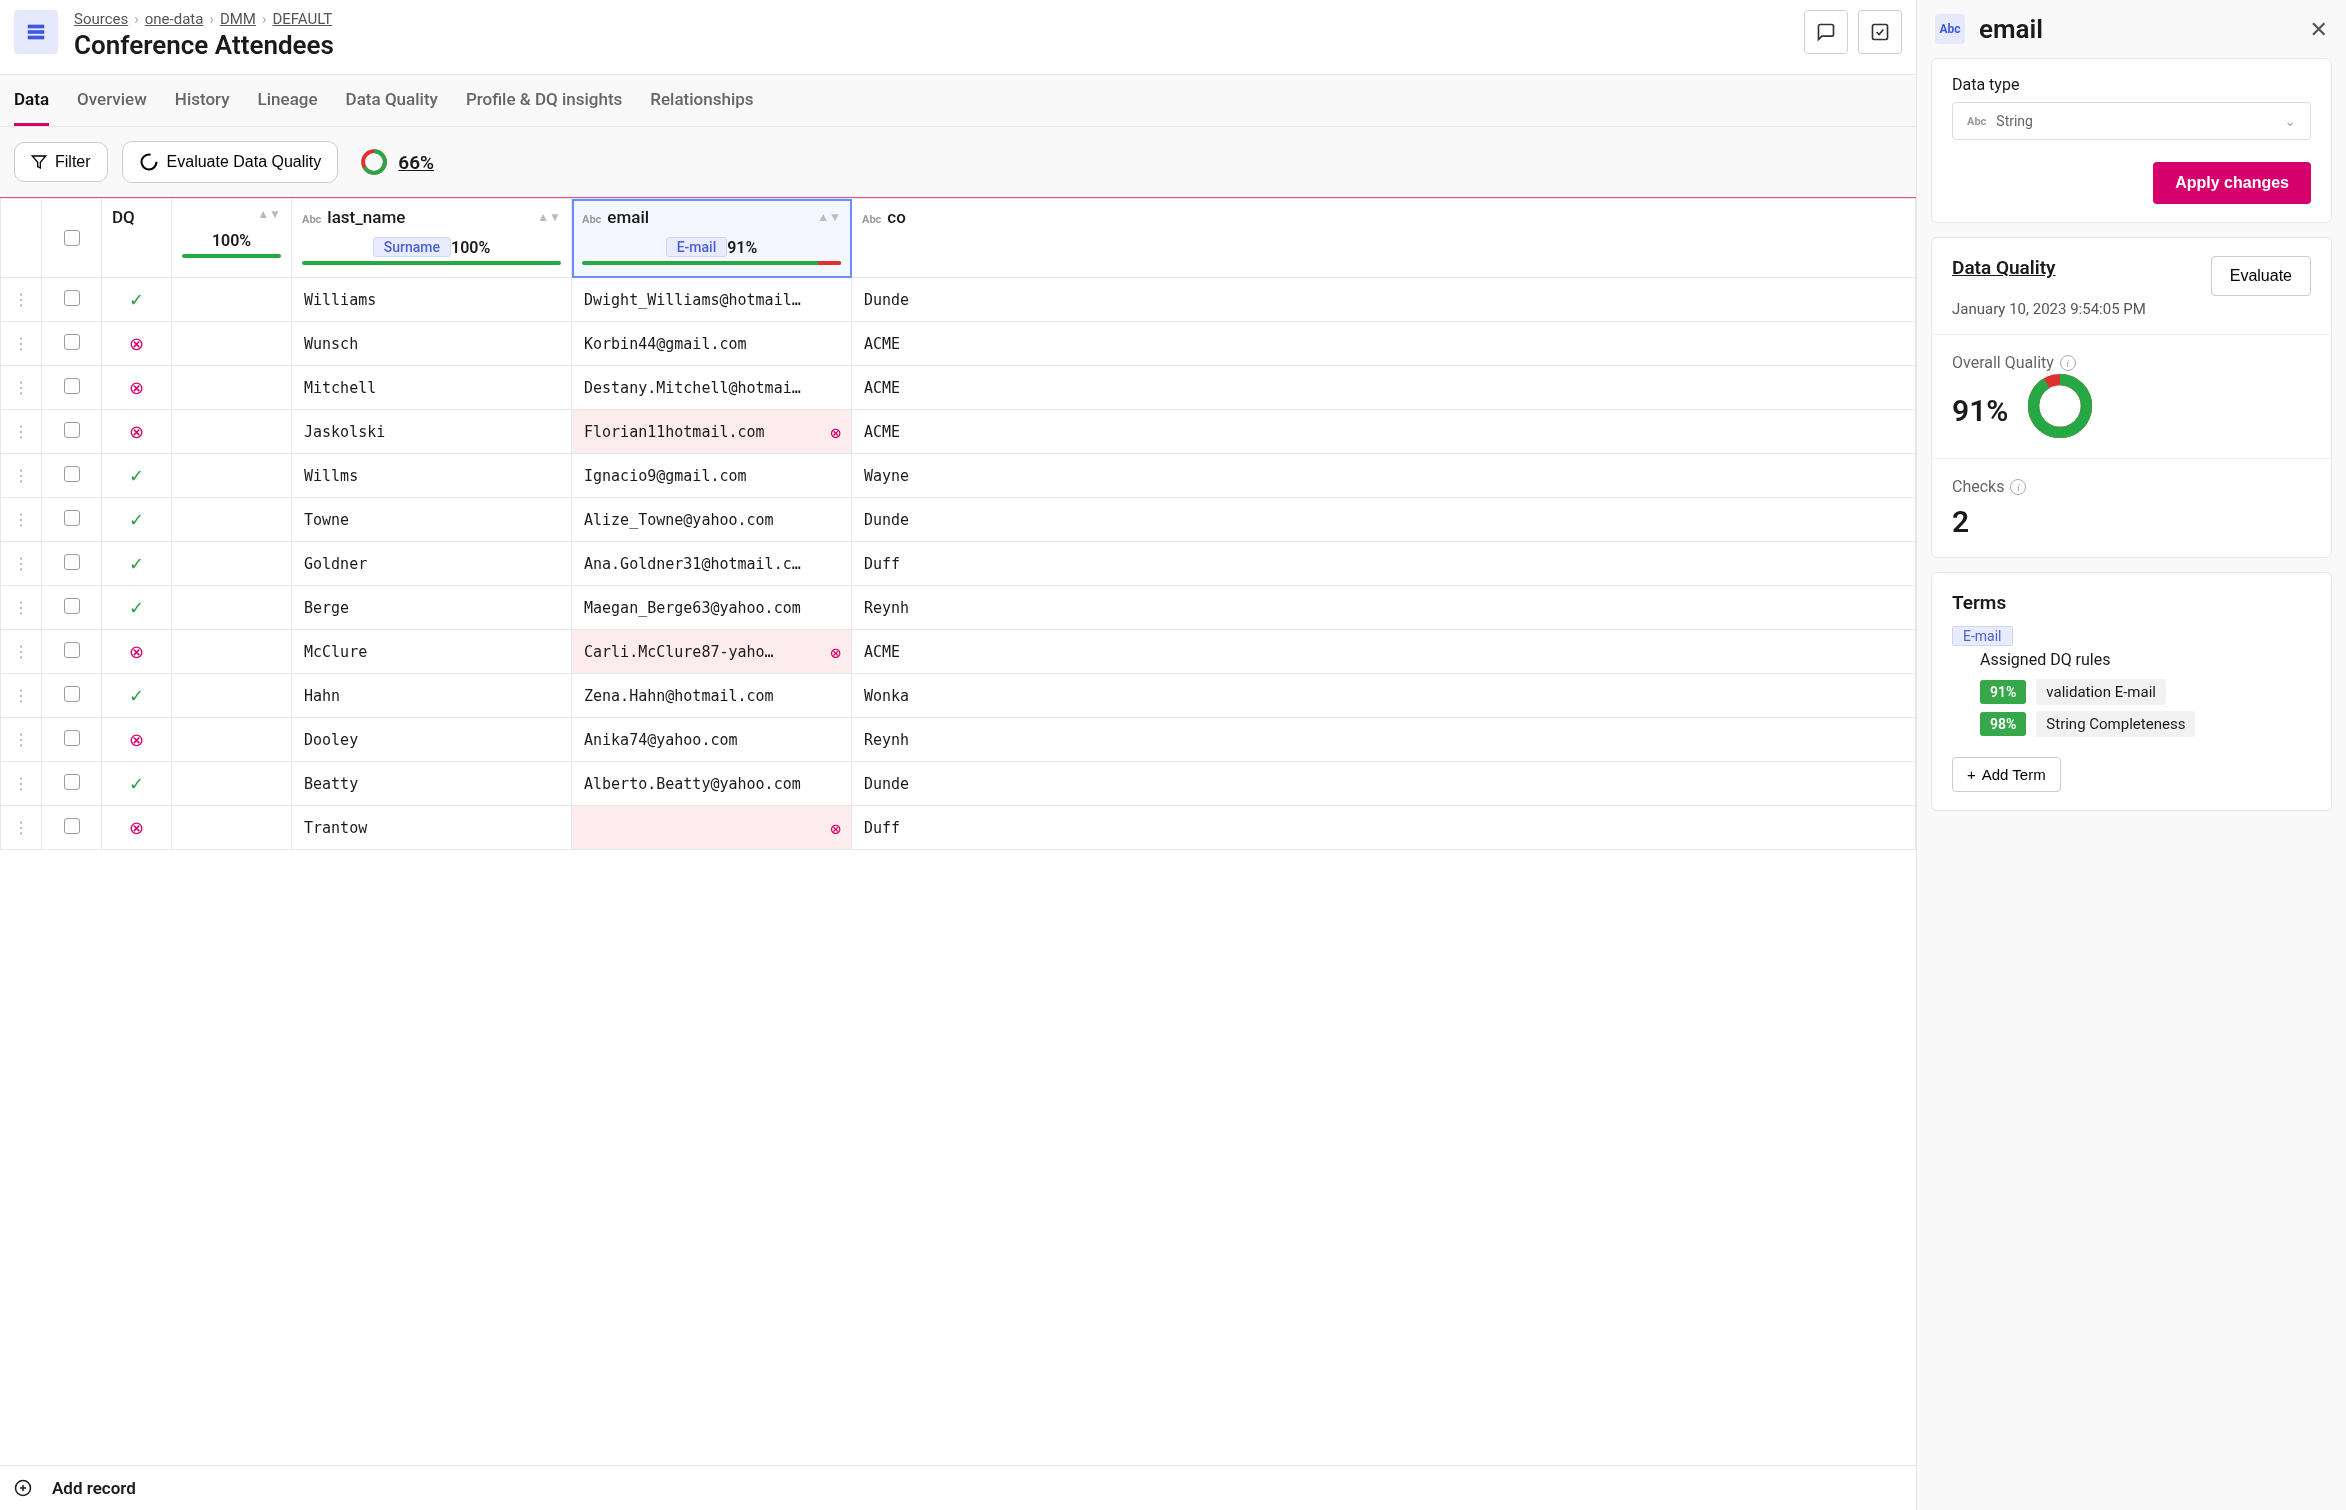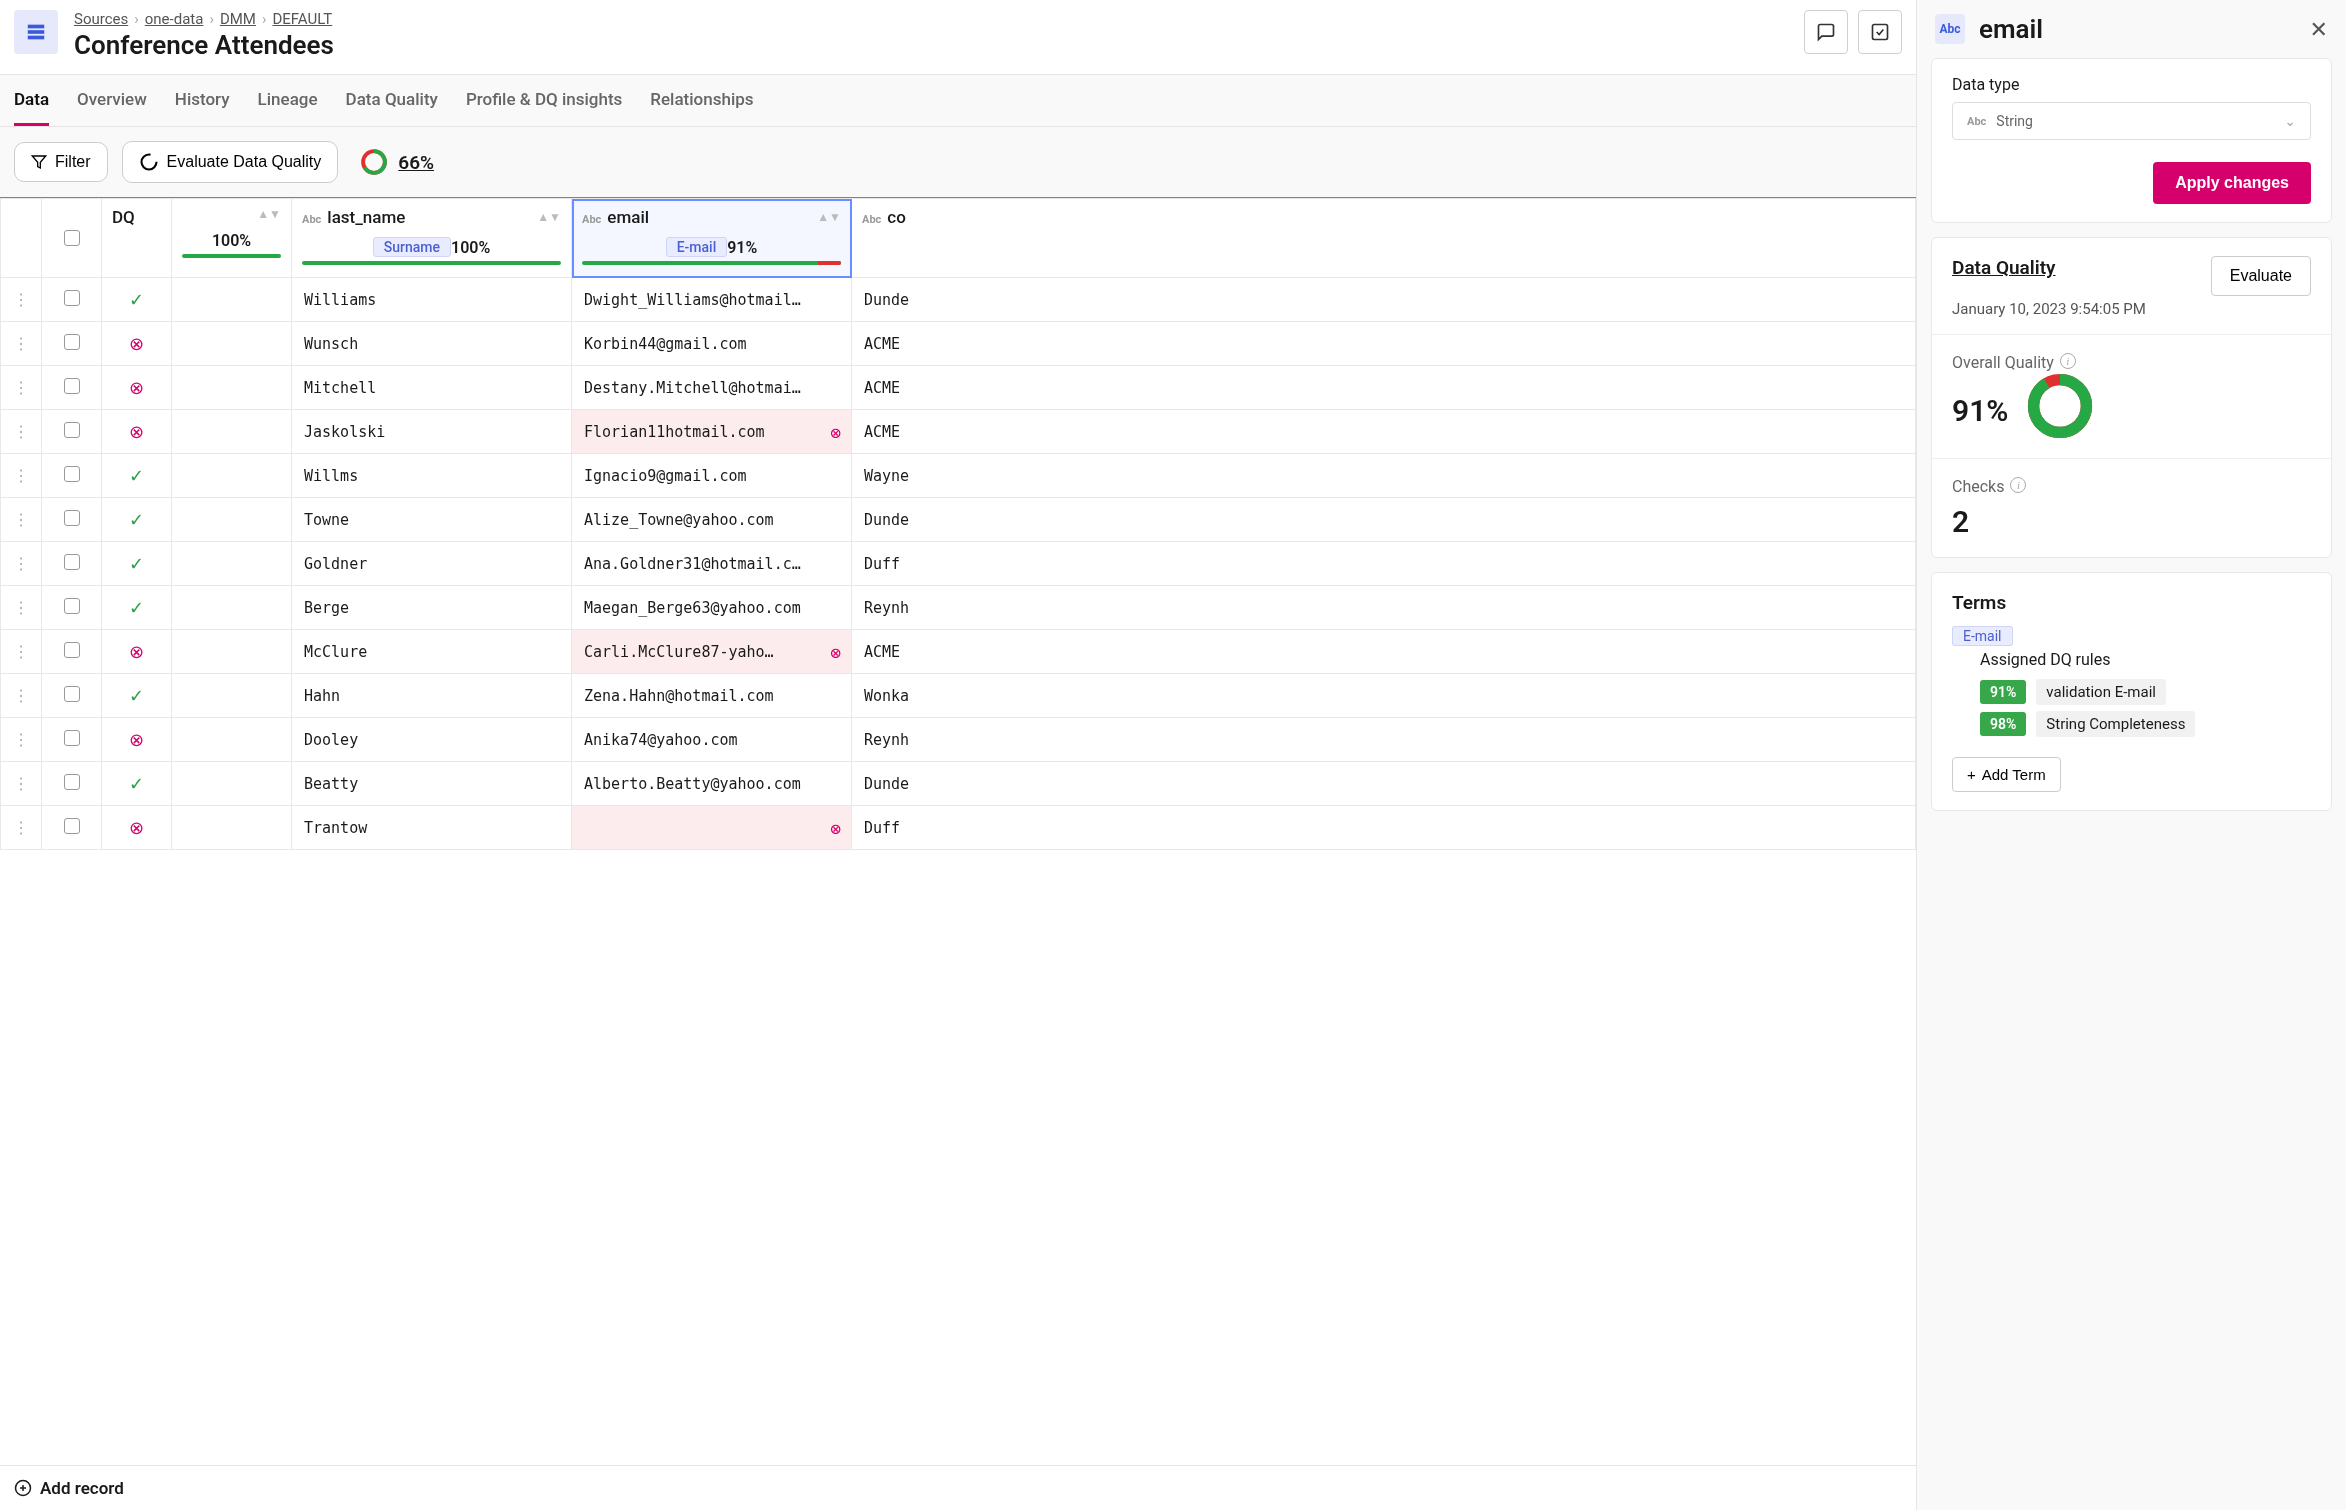--- a/index.html
+++ b/index.html
@@ -40,40 +40,40 @@
 .col-bar .bad { position:absolute; right:0; top:0; bottom:0; background:#e03131; border-radius:0 2px 2px 0;}
 th.selected { outline: 2px solid #6a8eff; outline-offset: -2px; background:#f4f7ff;}
 td { height: 44px; padding: 0 12px; font-size: 16px; white-space: nowrap; overflow: hidden; text-overflow: ellipsis; }
 td.mono { font-family: ui-monospace, Menlo, monospace; font-size:15px;}
 td.err { background: #fdecee; position:relative;}
 .err-icon { color: #d6006c; position: absolute; right: 10px; top: 50%; transform: translateY(-50%); font-size:18px;}
 .row-menu { text-align: center; color: #aaa; cursor: pointer; }
 .chk { width: 16px; height: 16px; border: 1.5px solid #999; border-radius: 3px; display: inline-block; }
 .dq-ok { color: #2b9e44; font-size: 18px;}
 .dq-bad { color: #d6006c; font-size: 18px;}
-.add-row { padding: 12px 14px; border-top: 1px solid #e5e5e5; display: flex; align-items: center; gap: 8px; font-size: 17px; font-weight:600; cursor: pointer; }
+.add-row { padding: 12px 14px; border-top: 1px solid #e5e5e5; display: flex; align-items: center; gap: 20px; font-size: 17px; font-weight:600; cursor: pointer; }
 
 .sp-header { display: flex; align-items: center; padding: 14px 18px; gap: 14px; }
 .sp-icon { width: 30px; height: 30px; background: #e6e9fb; border-radius: 4px; display:flex;align-items:center;justify-content:center;color:#3b5bdb;font-size:12px;font-weight:700;}
 .sp-title { font-size: 26px; font-weight: 600; flex: 1; }
 .sp-close { font-size: 22px; cursor: pointer; color: #555; }
 .sp-section { background: #fff; margin: 0 0 14px; border: 1px solid #e8e8e8; border-radius: 6px; }
 .sp-body { padding: 0 14px 14px; }
 .sp-field-label { font-size: 16px; margin: 16px 20px 8px; }
 .select-fake { margin: 0 20px 16px; border: 1px solid #ddd; border-radius: 4px; padding: 10px 14px; display:flex;align-items:center;gap:10px; color:#666;}
 .select-fake .caret{ margin-left:auto; color:#aaa;}
 .apply-btn { background: #d6006c; color: #fff; border: none; border-radius: 4px; padding: 12px 22px; font-size: 16px; font-weight: 600; cursor: pointer; float: right; margin: 6px 20px 18px; }
 .sp-card-row { display:flex; align-items:flex-start; justify-content:space-between; padding:18px 20px 4px;}
 .sp-h { font-size: 19px; font-weight: 600; text-decoration: underline; }
 .sp-time { font-size: 15px; color:#555; padding:0 20px 16px;}
 .btn-outline { border:1px solid #ccc; background:#fff; padding:10px 18px; border-radius:4px; font-size:16px; cursor:pointer;font-weight:500;}
 .sp-stats { display:flex; border-top:1px solid #eee;}
 .sp-stat { flex:1; padding:18px 20px; }
 .sp-stat + .sp-stat { border-left:1px solid #eee;}
-.sp-stat-label { font-size:16px; color:#666; display:flex;align-items:flex-start;gap:6px;}
+.sp-stat-label { font-size:16px; color:#666; display:flex;align-items:center;gap:6px;}
 .sp-stat-val { font-size:30px; font-weight:600; margin-top:8px;}
 .donut-lg { width:68px;height:68px;}
 .sp-checks { padding:18px 20px; border-top:1px solid #eee;}
 .terms-sec { padding:18px 20px;}
 .terms-h { font-size:19px; font-weight:600; margin-bottom:14px;}
 .rules-h { font-size:16px; margin:6px 0 10px 28px;}
 .rule-row { display:flex; gap:10px; align-items:center; margin:6px 0 6px 28px;}
 .rule-pct { background:#37a84a; color:#fff; padding:4px 10px; border-radius:3px; font-size:14px; font-weight:600;}
 .rule-name { background:#f1f1f1; padding:4px 10px; border-radius:3px; font-size:15px;}
 .add-term-btn { margin:14px 0 0; border:1px solid #ccc; background:#fff; padding:8px 14px; border-radius:4px; font-size:15px; cursor:pointer; display:inline-flex;gap:6px;align-items:center;}

